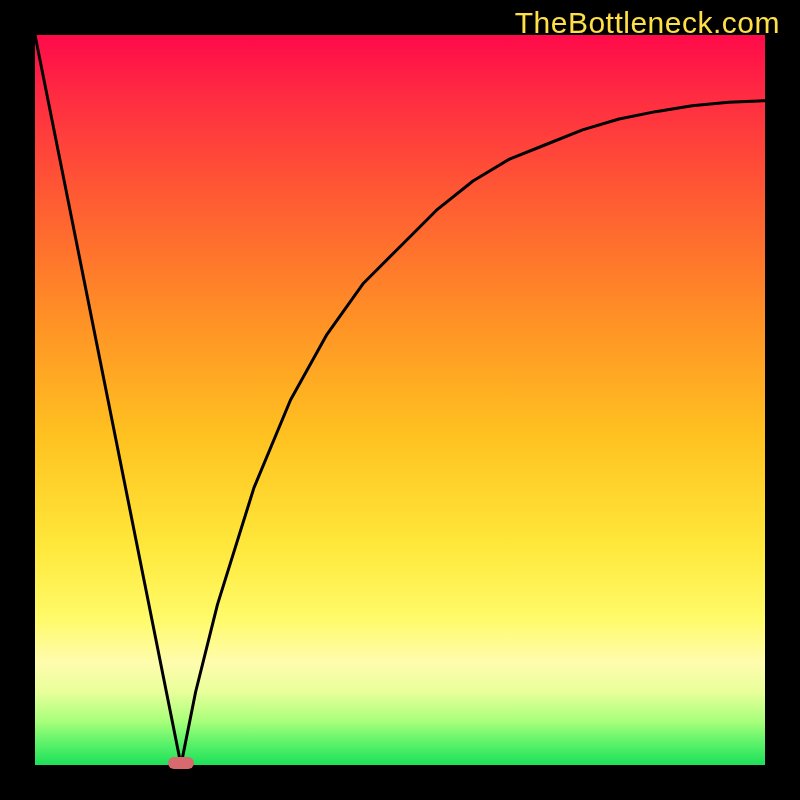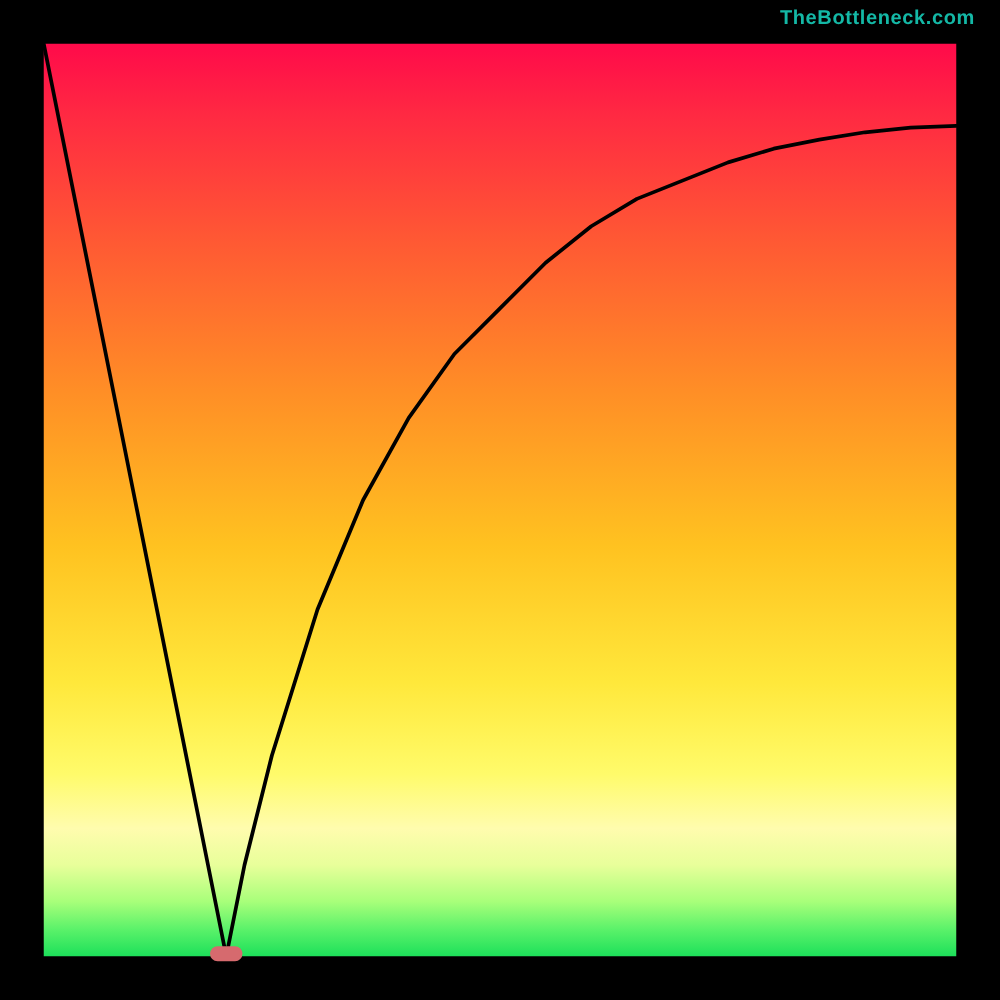--- a/index.html
+++ b/index.html
@@ -36,23 +36,23 @@
       #a8ff7a 94%,
       #5cf26a 97%,
       #1de05a 100%
     );
   }
   .watermark {
     position: absolute;
     top: 6px;
     right: 20px;
     font-family: Arial, Helvetica, sans-serif;
-    font-size: 16px;
-    font-weight: 700;
-    color: #14b8a6;
+    font-size: 30px;
+    font-weight: 400;
+    color: #fde047;
     letter-spacing: 0.5px;
   }
   svg.curve {
     position: absolute;
     inset: 0;
     width: 730px;
     height: 730px;
     overflow: visible;
   }
   .marker {

